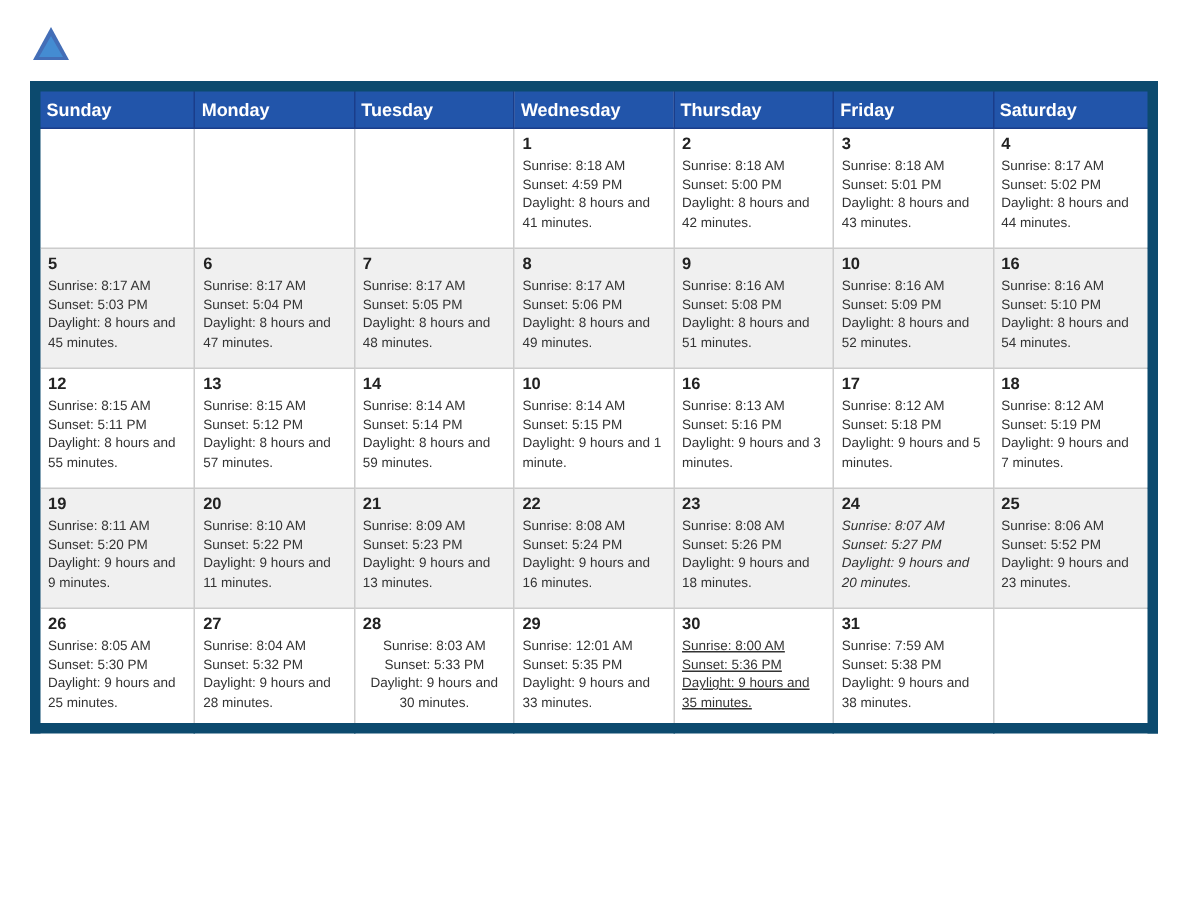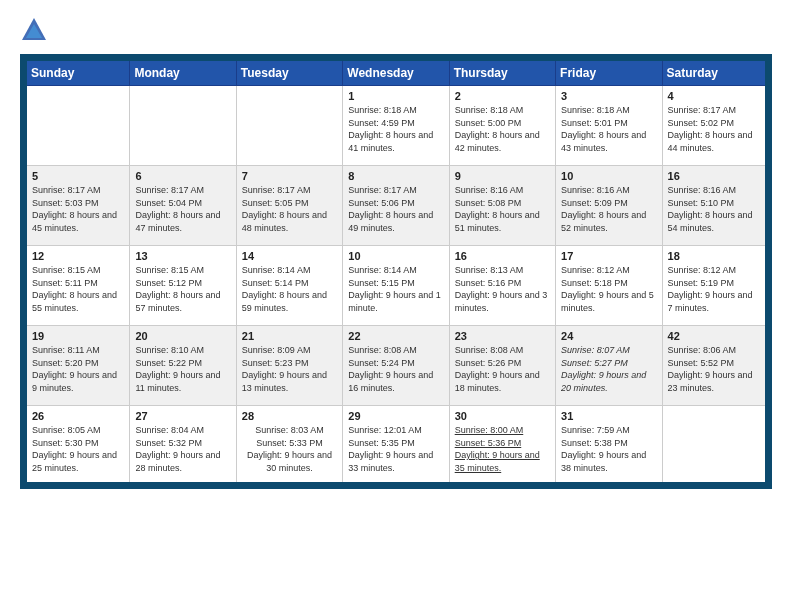--- a/index.html
+++ b/index.html
@@ -289,21 +289,21 @@
 Sunset: 5:26 PM
 Daylight: 9 hours and 18 minutes.</div>
           </td>
           <td>
             <span class="day-num">24</span>
             <div class="day-info" style="white-space: pre-line; font-style: italic;">Sunrise: 8:07 AM
 Sunset: 5:27 PM
 Daylight: 9 hours and 20 minutes.</div>
           </td>
           <td>
-            <span class="day-num">42</span>
+            <span class="day-num">25</span>
             <div class="day-info" style="white-space: pre-line;">Sunrise: 8:06 AM
 Sunset: 5:52 PM
 Daylight: 9 hours and 23 minutes.</div>
           </td>
         </tr>
         <tr>
           <td>
             <span class="day-num">26</span>
             <div class="day-info" style="white-space: pre-line;">Sunrise: 8:05 AM
 Sunset: 5:30 PM

